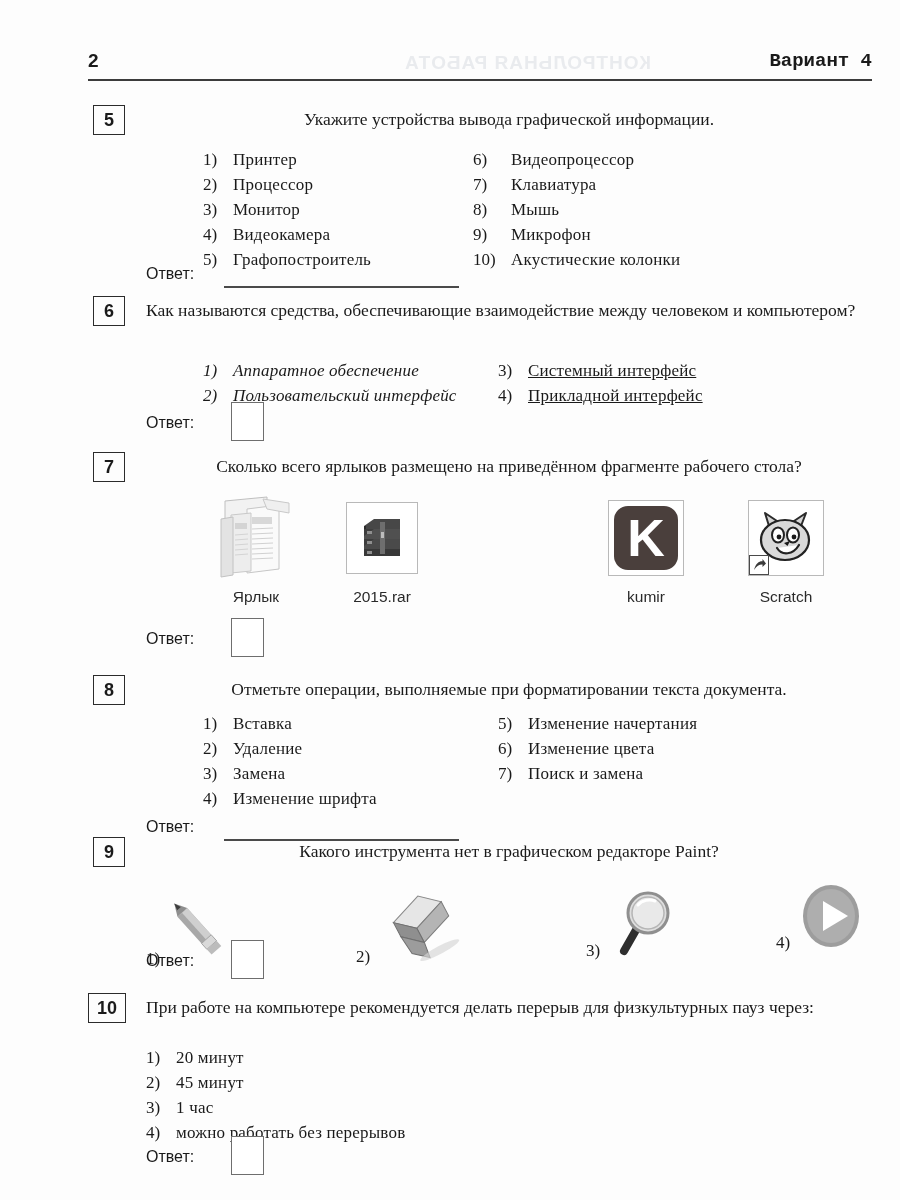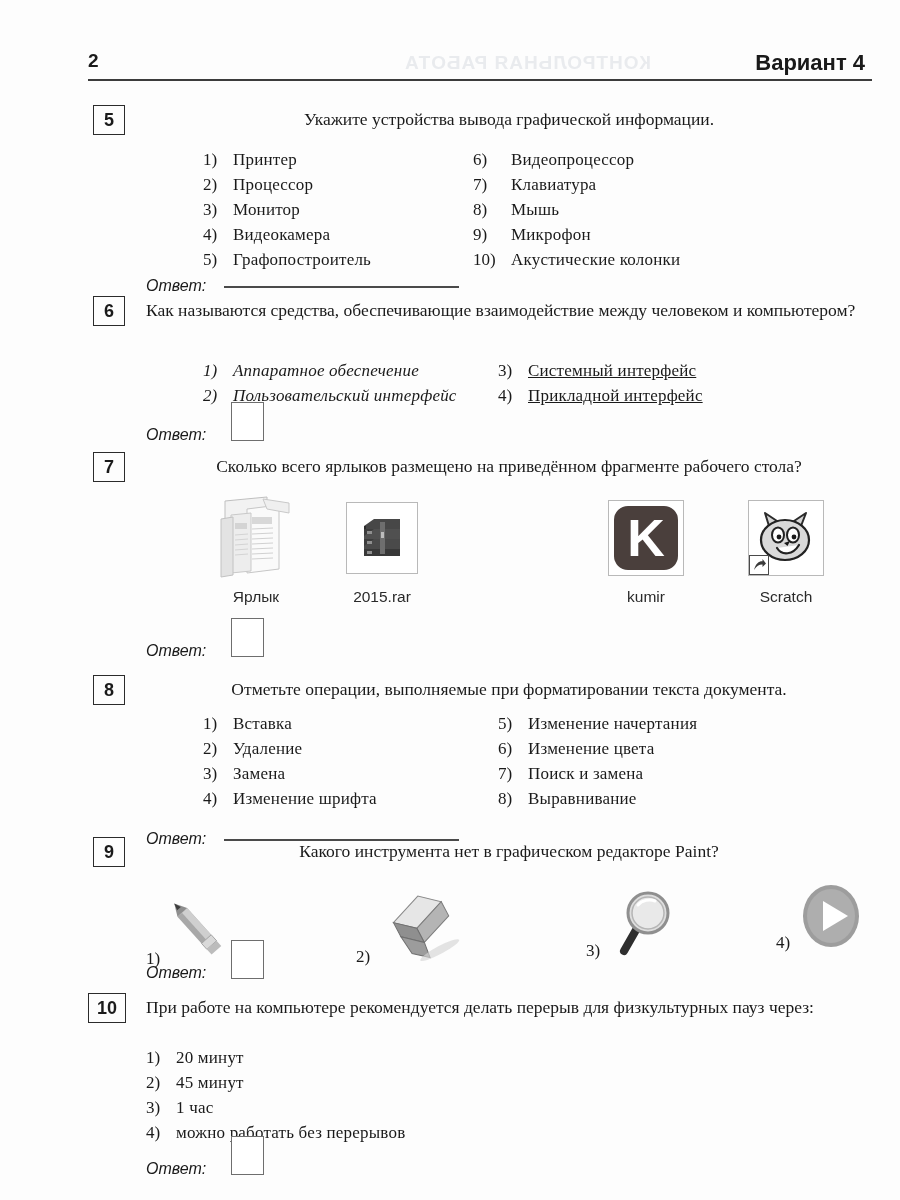--- a/index.html
+++ b/index.html
@@ -51,25 +51,25 @@
   .header-page-num {
     position: absolute;
     left: 0;
     top: 0;
     font-family: "Liberation Sans", sans-serif;
     font-weight: bold;
     font-size: 19px;
   }
   .header-variant {
     position: absolute;
-    right: 7px;
+    right: 0;
     top: 0;
-    font-family: Liberation Sans, sans-serif;
+    font-family: Liberation Mono, monospace;
     font-weight: bold;
-    font-size: 22px;
+    font-size: 19px;
   }
   .header-rule {
     position: absolute;
     left: 0;
     top: 29px;
     width: 784px;
     height: 2px;
     background: #3c3c3c;
   }
 
@@ -129,22 +129,21 @@
 
   
   .answer {
     position: absolute;
     font-family: "Liberation Sans", sans-serif;
     font-size: 16px;
   }
   .answer-label {
     position: absolute;
     left: 0;
-    top: 12px;
-    font-style: italic;
+    top: 0;
   }
   .answer-line {
     position: absolute;
     left: 78px;
     top: 21px;
     width: 235px;
     height: 2px;
     background: #4a4a4a;
   }
   .answer-box {
@@ -404,21 +403,20 @@
       <div class="opt"><span class="marker">1)</span><span class="lbl">Вставка</span></div>
       <div class="opt"><span class="marker">2)</span><span class="lbl">Удаление</span></div>
       <div class="opt"><span class="marker">3)</span><span class="lbl">Замена</span></div>
       <div class="opt"><span class="marker">4)</span><span class="lbl">Изменение шрифта</span></div>
     </div>
 
     <div class="options" style="left:410px; top:36px;">
       <div class="opt"><span class="marker">5)</span><span class="lbl">Изменение начертания</span></div>
       <div class="opt"><span class="marker">6)</span><span class="lbl">Изменение цвета</span></div>
       <div class="opt"><span class="marker">7)</span><span class="lbl">Поиск и замена</span></div>
-      <div class="opt"><span class="marker">8)</span><span class="lbl">Выравнивание</span></div>
     </div>
 
     <div class="answer" style="left:58px; top:143px;">
       <div class="answer-label">Ответ:</div>
       <div class="answer-line"></div>
     </div>
   </div>
 
   <div class="question" style="top:837px;">
     <div class="qnum">9</div>

